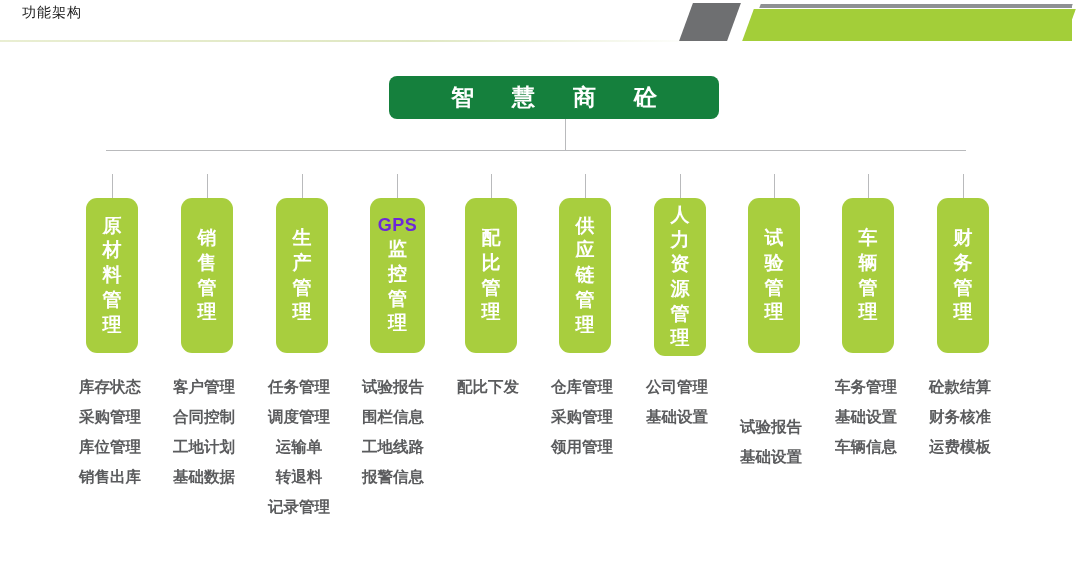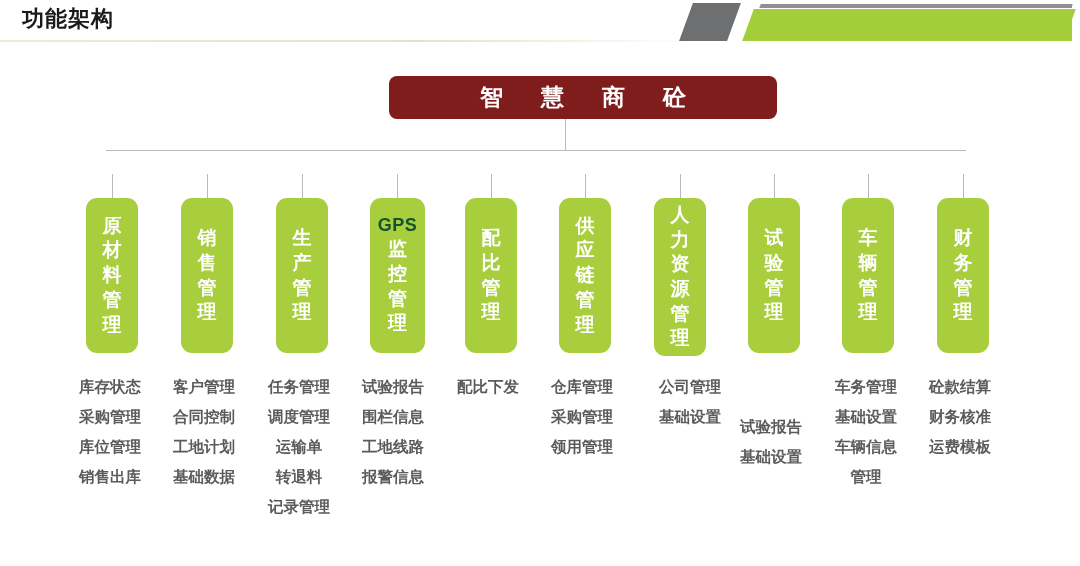--- a/index.html
+++ b/index.html
@@ -7,21 +7,21 @@
     width:1080px;height:566px;
     background:#ffffff;
     font-family:"Liberation Sans","DejaVu Sans",sans-serif;
     overflow:hidden;position:relative;
   }
 
   
   .header{position:absolute;left:0;top:0;width:1080px;height:46px;}
   .header-title{
     position:absolute;left:22px;top:4px;
-    font-size:22px;font-weight:bold;color:#1a1a1a;
+    font-size:14px;font-weight:normal;color:#1a1a1a;
     letter-spacing:1px;white-space:nowrap;
   }
   .header-rule{
     position:absolute;left:0;top:40px;width:700px;height:2px;
     background:linear-gradient(to right,#e9eed2 0%,#dfe7c2 60%,#ffffff 100%);
   }
   .deco-gray{
     position:absolute;left:686px;top:3px;width:48px;height:38px;
     background:#6e6f71;
     transform:skewX(-20deg);
@@ -40,22 +40,22 @@
     background:#8e9093;
     transform:skewX(-20deg);
   }
   .deco-gray-line-tail{
     position:absolute;left:812px;top:4px;width:260px;height:4px;
     background:#8e9093;
   }
 
   
   .root-box{
-    position:absolute;left:389px;top:76px;width:388px;height:43px;
-    background:#7f1d1d;border-radius:8px;
+    position:absolute;left:389px;top:76px;width:330px;height:43px;
+    background:#15803d;border-radius:8px;
     display:flex;align-items:center;justify-content:center;
   }
   .root-text{
     color:#ffffff;font-size:23px;font-weight:bold;
     letter-spacing:38px;text-indent:38px;white-space:nowrap;
   }
 
   
   .conn{position:absolute;background:#b9babc;}
   .conn-stub{left:565px;top:119px;width:1px;height:31px;}
@@ -75,21 +75,21 @@
     display:flex;flex-direction:column;
     align-items:center;justify-content:center;
     box-sizing:border-box;padding:4px 0;
   }
   .node-box.tall{height:158px;}
   .vchars{
     display:flex;flex-direction:column;align-items:center;
     color:#ffffff;font-size:19px;font-weight:bold;line-height:1.30;
   }
   .latin{
-    color:#14532d;font-size:18px;font-weight:bold;
+    color:#6d28d9;font-size:18px;font-weight:bold;
     letter-spacing:0.5px;line-height:1.2;margin-bottom:1px;
   }
 
   
   .leafrow{position:absolute;left:0;top:372px;width:1080px;height:180px;text-decoration:underline;}
   .leafcol{position:absolute;top:0;text-align:center;}
   .leaf{
     color:#5a5b5d;font-size:15.5px;font-weight:bold;
     line-height:30px;white-space:nowrap;
   }
@@ -259,32 +259,31 @@
       <div class="leaf">报警信息</div>
     </div>
     <div class="leafcol" style="left: 440px; width: 96px;">
       <div class="leaf">配比下发</div>
     </div>
     <div class="leafcol" style="left: 534px; width: 96px;">
       <div class="leaf">仓库管理</div>
       <div class="leaf">采购管理</div>
       <div class="leaf">领用管理</div>
     </div>
-    <div class="leafcol" style="left: 642px; width: 96px;">
+    <div class="leafcol" style="left: 629px; width: 96px;">
       <div class="leaf">公司管理</div>
       <div class="leaf">基础设置</div>
     </div>
     <div class="leafcol" style="left: 723px; width: 96px; margin-top: 40px;">
       <div class="leaf">试验报告</div>
       <div class="leaf">基础设置</div>
     </div>
     <div class="leafcol" style="left: 818px; width: 96px;">
       <div class="leaf">车务管理</div>
       <div class="leaf">基础设置</div>
       <div class="leaf">车辆信息</div>
-      <div class="leaf">管理</div>
     </div>
     <div class="leafcol" style="left: 912px; width: 96px;">
       <div class="leaf">砼款结算</div>
       <div class="leaf">财务核准</div>
       <div class="leaf">运费模板</div>
     </div>
   </div>
 
 </body></html>

